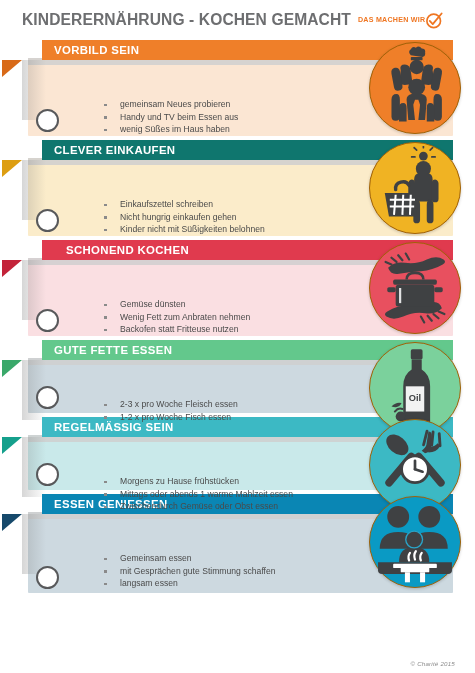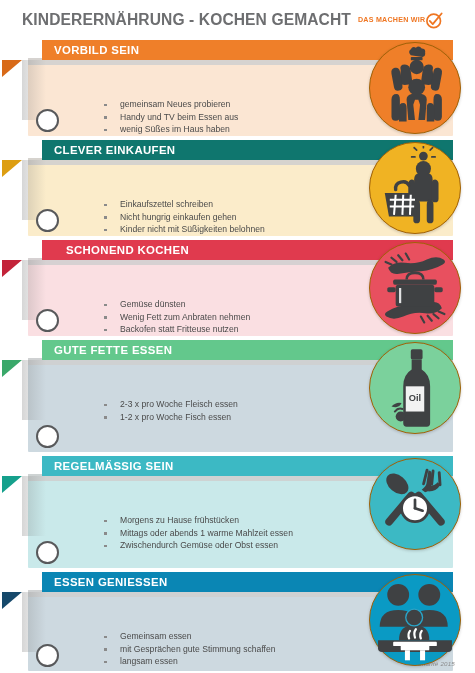--- a/index.html
+++ b/index.html
@@ -51,21 +51,21 @@
   
   .sections{
     position:absolute;
     left:0;top:40px;width:475px;
   }
   .section{
     position:relative;
     height:100px;
     margin-bottom:0;
   }
-  .section.s4,.section.s5{height:116px;}
+  .section.s4,.section.s5{height:77px;}
   .section.s6{height:103px;}
 
   
   .panel{
     position:absolute;
     left:28px;right:22px;
     top:18px;bottom:4px;
     border-radius:1px;
   }
   

